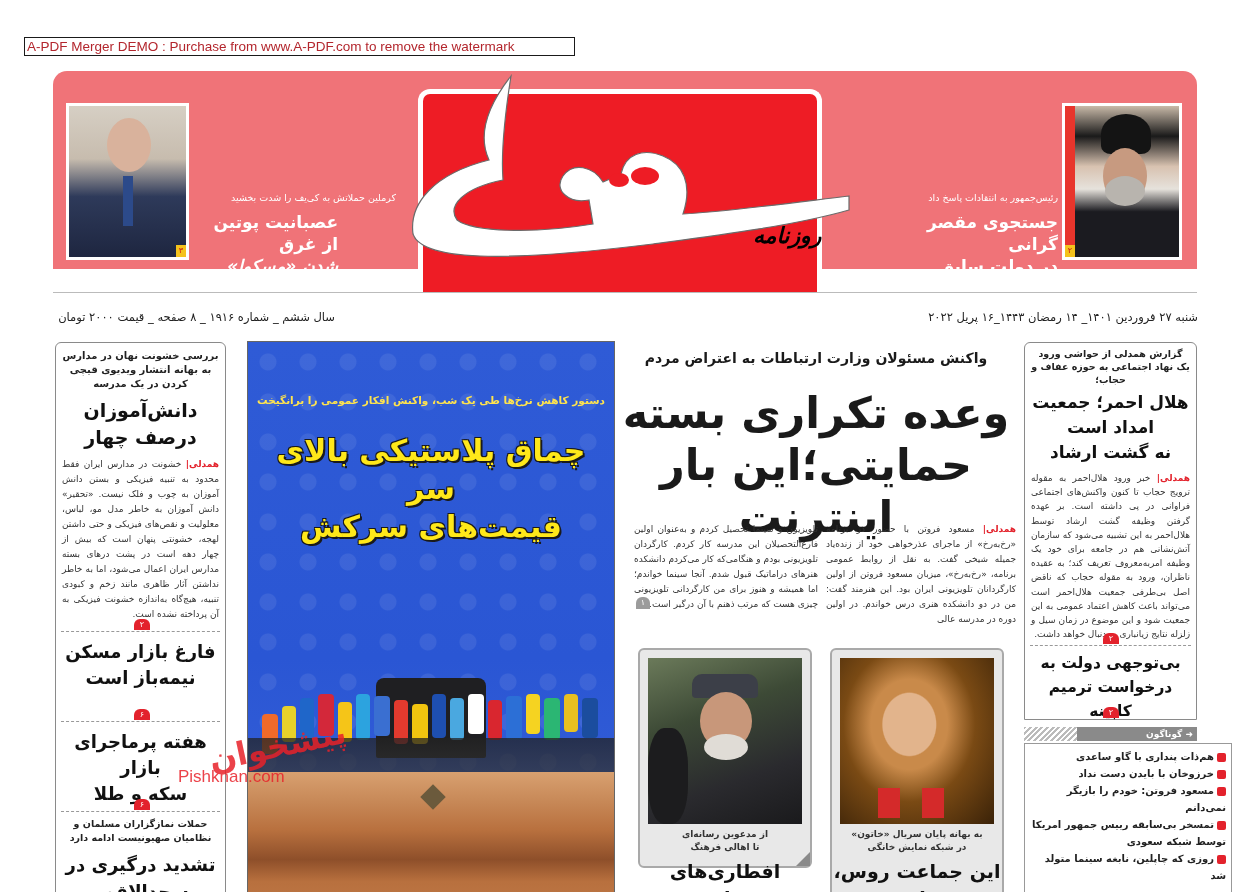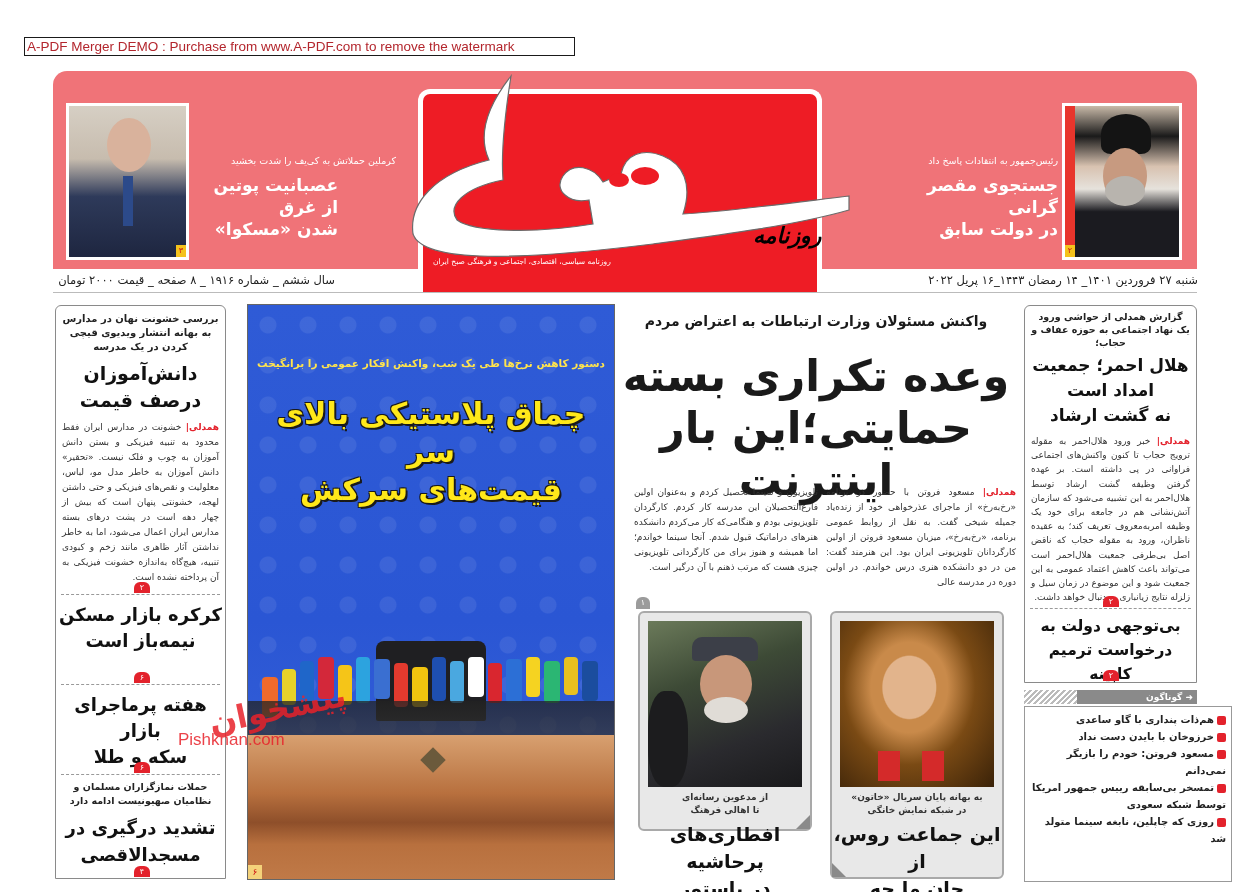--- a/index.html
+++ b/index.html
@@ -1,18 +1,18 @@
 <!DOCTYPE html>
 <html><head>
 <meta charset="utf-8">
 <style>
   * { box-sizing: border-box; margin: 0; padding: 0; }
   html, body { width: 1250px; height: 892px; overflow: hidden; background: #ffffff; }
   body { position: relative; font-family: "DejaVu Sans", sans-serif; color: #1a1a1a; }
-  .rtl { direction: rtl; }
+  .rtl { direction: rtl; margin-top: 37px; }
   .abs { position: absolute; }
 
   
   .demo-banner { left: 24px; top: 37px; width: 551px; height: 19px; border: 1px solid #1a1a1a; color: #b3262d; font-family: "Liberation Sans", sans-serif; font-size: 13.5px; line-height: 17px; padding-left: 2px; white-space: nowrap; overflow: hidden; }
 
   
   .masthead { left: 53px; top: 71px; width: 1144px; height: 198px; background: #f07378; border-radius: 14px 14px 0 0; }
   .logo-box { left: 418px; top: 89px; width: 404px; height: 204px; background: #ee1c25; border: 5px solid #ffffff; border-bottom: none; border-radius: 12px 12px 0 0; overflow: visible; }
   .logo-svg { position: absolute; left: -30px; top: -30px; }
   .logo-prefix { position: absolute; left: 330px; top: 128px; color: #000000; font-family: "DejaVu Serif", serif; font-style: italic; font-weight: bold; font-size: 22px; }
@@ -79,21 +79,21 @@
 <div class="abs masthead"></div>
 
 <div class="abs photo photo-left">
   <div class="face" style="left:38px;top:12px;width:44px;height:54px;background:#d9b29c;"></div>
   <div style="position:absolute;left:54px;top:70px;width:10px;height:50px;background:#2c4a8a;"></div>
   <div class="photo-badge">۳</div>
 </div>
 <div class="abs rtl" style="left:196px;top:155px;width:200px;">
   <div class="mast-sub" style="text-align:right;">کرملین حملاتش به کی‌یف را شدت بخشید</div>
   <div class="mast-head" style="margin-top:8px;padding-right:58px;text-align:right;">عصبانیت پوتین از غرق</div>
-  <div class="mast-head" style="padding-right:58px;text-align:right;">شدن «مسکوا»</div>
+  <div class="mast-head" style="padding-right:58px;text-align:right;font-style:italic;">شدن «مسکوا»</div>
 </div>
 
 <div class="abs logo-box">
   <svg class="logo-svg" width="470" height="240" viewBox="0 0 470 240">
     <path d="M118 12 C 96 40, 84 70, 96 96 C 40 110, 16 140, 20 170 C 30 200, 130 196, 260 180 C 320 172, 400 162, 456 146 L 456 132 C 390 140, 330 148, 290 150 C 300 120, 290 100, 270 92 C 250 84, 232 90, 228 110 L 210 118 C 200 102, 180 98, 170 112 C 160 126, 176 140, 196 136 L 200 160 C 140 170, 80 168, 64 156 C 54 142, 70 124, 110 116 C 108 90, 112 50, 118 12 Z" fill="#ffffff" stroke="#6b6b6b" stroke-width="1.2"></path>
     <ellipse cx="252" cy="112" rx="14" ry="9" fill="#ee1c25"></ellipse>
     <ellipse cx="226" cy="116" rx="10" ry="7" fill="#ee1c25"></ellipse>
   </svg>
   <div class="logo-prefix">روزنامه</div>
   <div class="logo-tagline rtl">روزنامه سیاسی، اقتصادی، اجتماعی و فرهنگی صبح ایران</div>
@@ -113,28 +113,28 @@
 </div>
 
 <div class="abs dateline rtl" style="left:60px;top:273px;width:275px;text-align:right;">سال ششم _ شماره ۱۹۱۶ _ ۸ صفحه _ قیمت ۲۰۰۰ تومان</div>
 <div class="abs dateline rtl" style="left:928px;top:273px;width:270px;text-align:right;">شنبه ۲۷ فروردین ۱۴۰۱_ ۱۴ رمضان ۱۴۴۳_۱۶ پریل ۲۰۲۲</div>
 <div class="abs" style="left:53px;top:292px;width:1144px;border-top:1px solid #bbb;"></div>
 
 <div class="abs box rtl" style="left:55px;top:305px;width:171px;height:574px;border-radius:6px 6px 0 0;">
   <div style="padding:6px 6px 0 6px;">
     <div class="kicker">بررسی خشونت نهان در مدارس به بهانه انتشار ویدیوی قیچی کردن در یک مدرسه</div>
     <div class="headline" style="font-size:19px;line-height:27px;margin-top:6px;">دانش‌آموزان</div>
-    <div class="headline" style="font-size:19px;line-height:27px;">درصف قیمت</div>
+    <div class="headline" style="font-size:19px;line-height:27px;">درصف چهار</div>
     <div class="body-text" style="margin-top:6px;"><span class="src">همدلی|</span> <span>خشونت در مدارس ایران فقط محدود به تنبیه فیزیکی و بستن دانش آموزان به چوب و فلک نیست. «تحقیر» دانش آموزان به خاطر مدل مو، لباس، معلولیت و نقص‌های فیزیکی و حتی داشتن لهجه، خشونتی پنهان است که بیش از چهار دهه است در پشت درهای بسته مدارس ایران اعمال می‌شود، اما به خاطر نداشتن آثار ظاهری مانند زخم و کبودی تنبیه، هیچ‌گاه به‌اندازه خشونت فیزیکی به آن پرداخته نشده است.</span></div>
   </div>
   <div class="abs page-tag" style="left:78px;top:276px;">۲</div>
   <div class="abs divider" style="left:5px;top:288px;width:159px;"></div>
 
   <div class="abs" style="left:0;top:296px;width:169px;">
-    <div class="headline" style="font-size:18px;line-height:26px;">کرکره بازار مسکن</div>
+    <div class="headline" style="font-size:18px;line-height:26px;">فارغ بازار مسکن</div>
     <div class="headline" style="font-size:18px;line-height:26px;">نیمه‌باز است</div>
   </div>
   <div class="abs page-tag" style="left:78px;top:366px;">۶</div>
   <div class="abs divider" style="left:5px;top:378px;width:159px;"></div>
 
   <div class="abs" style="left:0;top:386px;width:169px;">
     <div class="headline" style="font-size:18px;line-height:26px;">هفته پرماجرای بازار</div>
     <div class="headline" style="font-size:18px;line-height:26px;">سکه و طلا</div>
   </div>
   <div class="abs page-tag" style="left:78px;top:456px;">۶</div>

